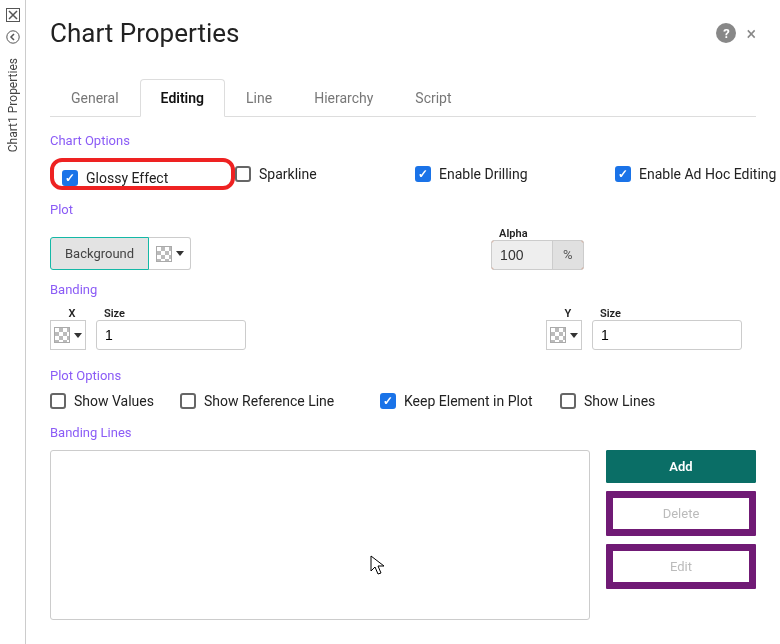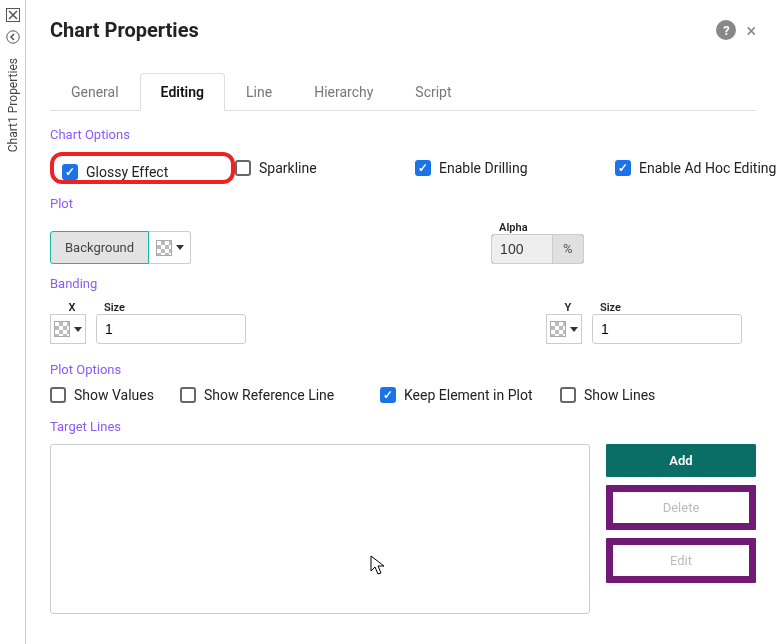--- a/index.html
+++ b/index.html
@@ -46,22 +46,22 @@
     height: 644px;
     padding: 18px 24px;
   }
   .panel-header {
     display: flex;
     align-items: center;
     justify-content: space-between;
     margin-bottom: 30px;
   }
   .panel-title {
-    font-size: 20px;
-    font-weight: 700;
+    font-size: 26px;
+    font-weight: 400;
     color: #222;
   }
   .header-actions {
     display: flex; align-items: center; gap: 10px;
     color: #888;
   }
   .help-icon {
     width: 20px; height: 20px; border-radius: 50%;
     background: #888; color: #fff;
     display: flex; align-items: center; justify-content: center;
@@ -327,21 +327,21 @@
     <label class="chk">
       <span class="box checked"></span>
       <span>Keep Element in Plot</span>
     </label>
     <label class="chk">
       <span class="box"></span>
       <span>Show Lines</span>
     </label>
   </div>
 
-  <div class="section-label">Target Lines</div>
+  <div class="section-label">Banding Lines</div>
   <div class="target-area">
     <div class="target-list"></div>
     <div class="target-btns">
       <div class="btn primary">Add</div>
       <div class="btn ghost">Delete</div>
       <div class="btn ghost">Edit</div>
     </div>
   </div>
 
 </div>

